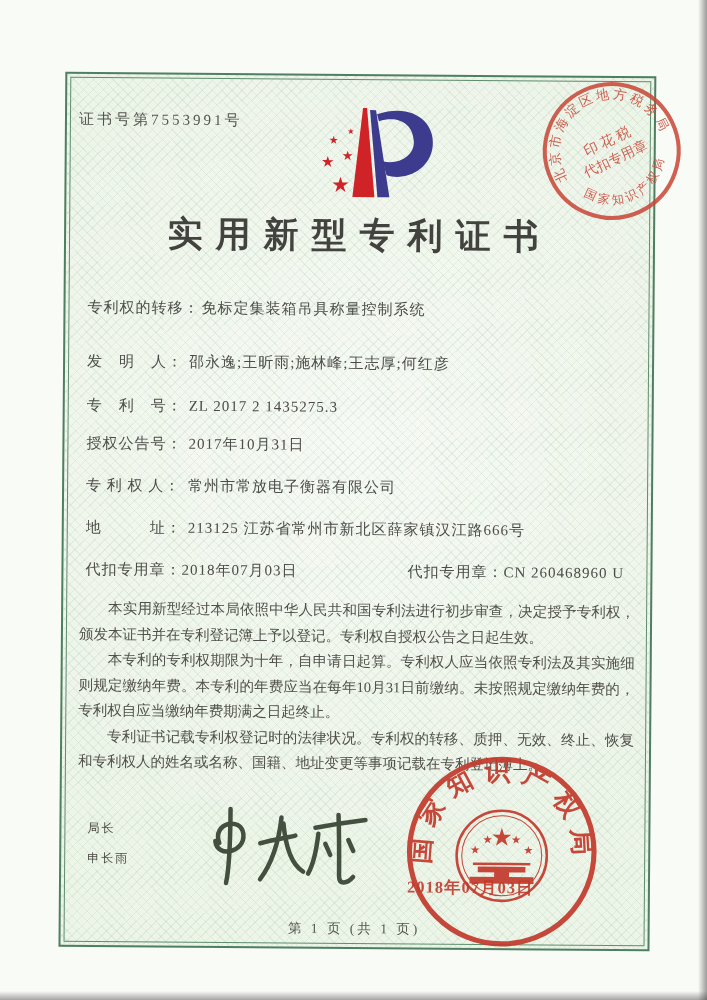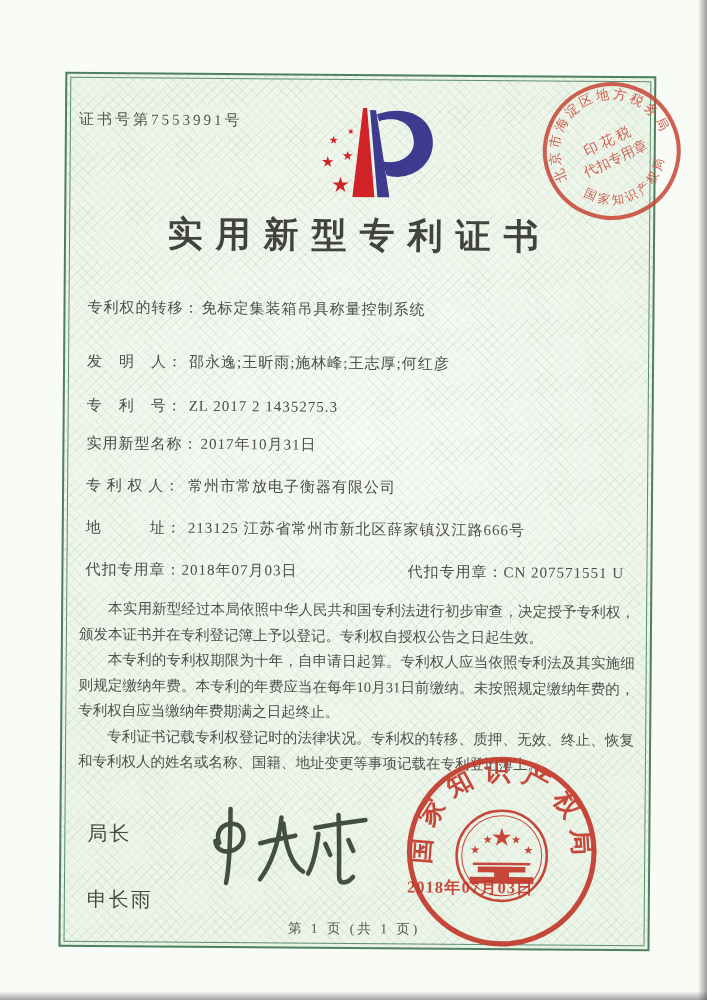--- a/index.html
+++ b/index.html
@@ -24,22 +24,22 @@
          letter-spacing:13px;color:#42423e;}
   .row{left:86px;font-size:15px;letter-spacing:1px;white-space:nowrap;}
   .row .lbl{display:inline-block;min-width:100px;}
   .row .val{margin-left:2px;}
   .r-name{top:300px;} .r-inv{top:354px;} .r-patno{top:398px;} .r-appdate{top:436px;}
   .r-owner{top:478px;} .r-addr{top:520px;} .r-grant{top:562px;width:560px;}
   .grant-no{position:absolute;left:322px;top:0;white-space:nowrap;}
   .paras{left:80px;top:598px;width:556px;font-size:14.5px;line-height:1.76;
          text-align:justify;color:#50504a;}
   .paras p{margin:0;text-indent:2em;}
-  .signer{left:90px;font-size:20px;letter-spacing:2px;color:#4a4a44;}
-  .s1{top:822px;} .s2{top:888px;font-family:Liberation Mono, monospace;}
+  .signer{left:90px;font-size:12px;letter-spacing:2px;color:#4a4a44;}
+  .s1{top:822px;} .s2{top:852px;font-family:Liberation Mono, monospace;}
   .sig{left:200px;top:804px;width:185px;height:88px;}
   .seal{left:402px;top:748px;width:205px;height:205px;opacity:.92;}
   .seal-date{left:410px;top:876px;font-size:16.5px;color:#c23a2c;letter-spacing:1px;
              font-weight:600;opacity:.9;}
   .taxseal{left:528px;top:68px;width:162px;height:162px;transform:rotate(-26deg);opacity:.85;}
   .footer{left:62px;top:920px;width:591px;text-align:center;font-size:13.5px;
           letter-spacing:3px;color:#55554f;}
   .logo{left:288px;top:100px;width:150px;height:102px;}
   .edge-r{right:0;top:0;width:9px;height:100%;
           background:linear-gradient(to right,rgba(60,60,60,0),rgba(60,60,60,.5));}
@@ -73,32 +73,32 @@
     <div class="abs row r-name">
       <span class="lbl">专利权的转移：</span><span class="val">免标定集装箱吊具称量控制系统</span>
     </div>
     <div class="abs row r-inv">
       <span class="lbl">发　明　人：</span><span class="val">邵永逸;王昕雨;施林峰;王志厚;何红彦</span>
     </div>
     <div class="abs row r-patno">
       <span class="lbl">专　利　号：</span><span class="val">ZL 2017 2 1435275.3</span>
     </div>
     <div class="abs row r-appdate">
-      <span class="lbl">实用新型名称：</span><span class="val">2017年10月31日</span>
+      <span class="lbl">授权公告号：</span><span class="val">2017年10月31日</span>
     </div>
     <div class="abs row r-owner">
       <span class="lbl">专 利 权 人：</span><span class="val">常州市常放电子衡器有限公司</span>
     </div>
     <div class="abs row r-addr">
       <span class="lbl">地　　　址：</span><span class="val">213125 江苏省常州市新北区薛家镇汉江路666号</span>
     </div>
 
     <div class="abs row r-grant">
       <span>代扣专用章：</span><span>2018年07月03日</span>
-      <span class="grant-no"><span>代扣专用章：</span><span>CN 207571551 U</span></span>
+      <span class="grant-no"><span>代扣专用章：</span><span>CN 260468960 U</span></span>
     </div>
 
     <div class="abs paras">
       <p>本实用新型经过本局依照中华人民共和国专利法进行初步审查，决定授予专利权，颁发本证书并在专利登记簿上予以登记。专利权自授权公告之日起生效。</p>
       <p>本专利的专利权期限为十年，自申请日起算。专利权人应当依照专利法及其实施细则规定缴纳年费。本专利的年费应当在每年10月31日前缴纳。未按照规定缴纳年费的，专利权自应当缴纳年费期满之日起终止。</p>
       <p>专利证书记载专利权登记时的法律状况。专利权的转移、质押、无效、终止、恢复和专利权人的姓名或名称、国籍、地址变更等事项记载在专利登记簿上。</p>
     </div>
 
     <div class="abs signer s1">局长</div>
     <div class="abs signer s2">申长雨</div>

